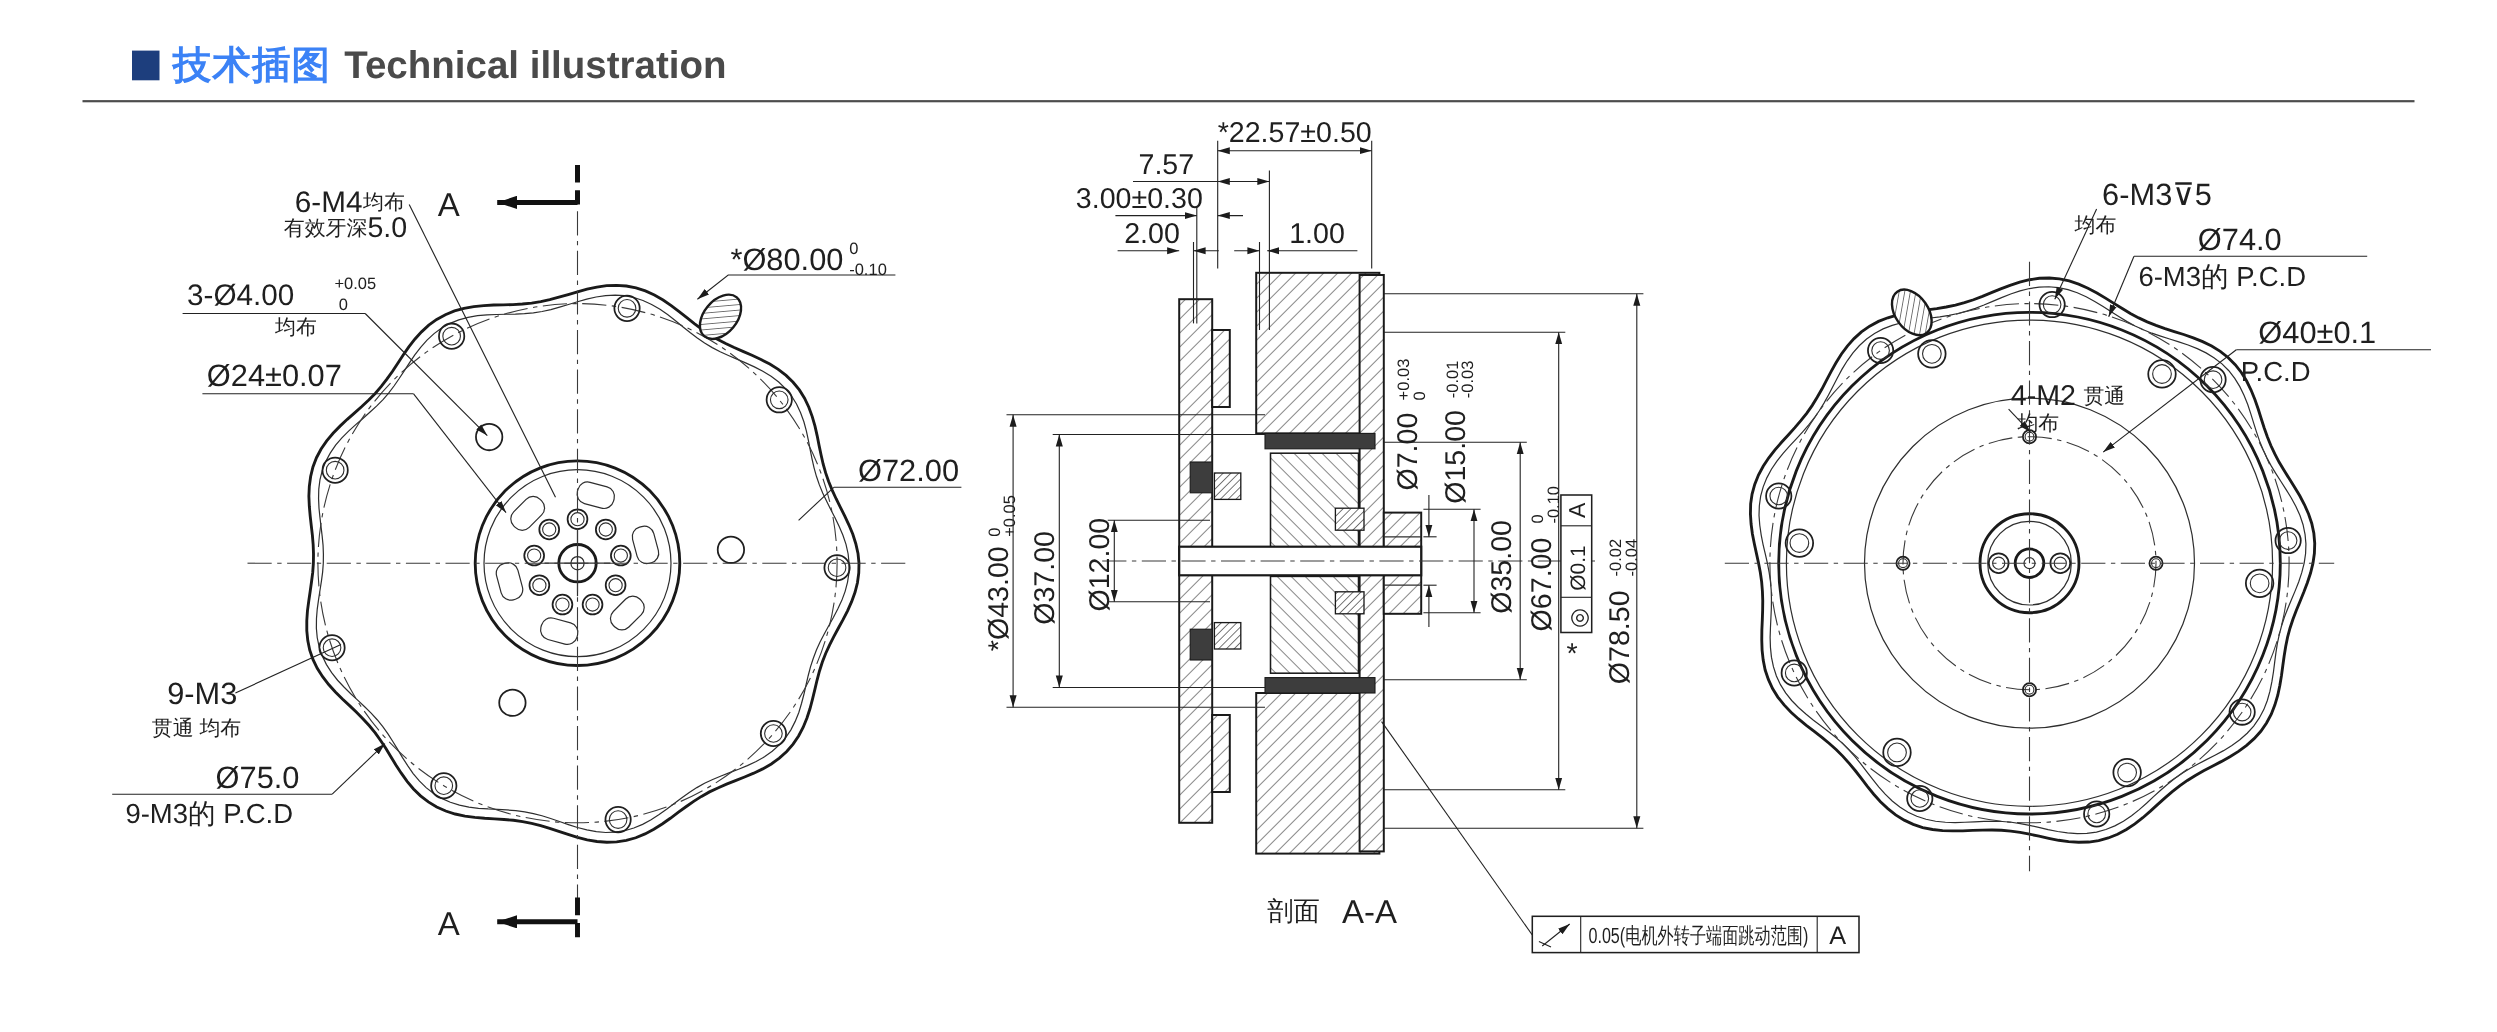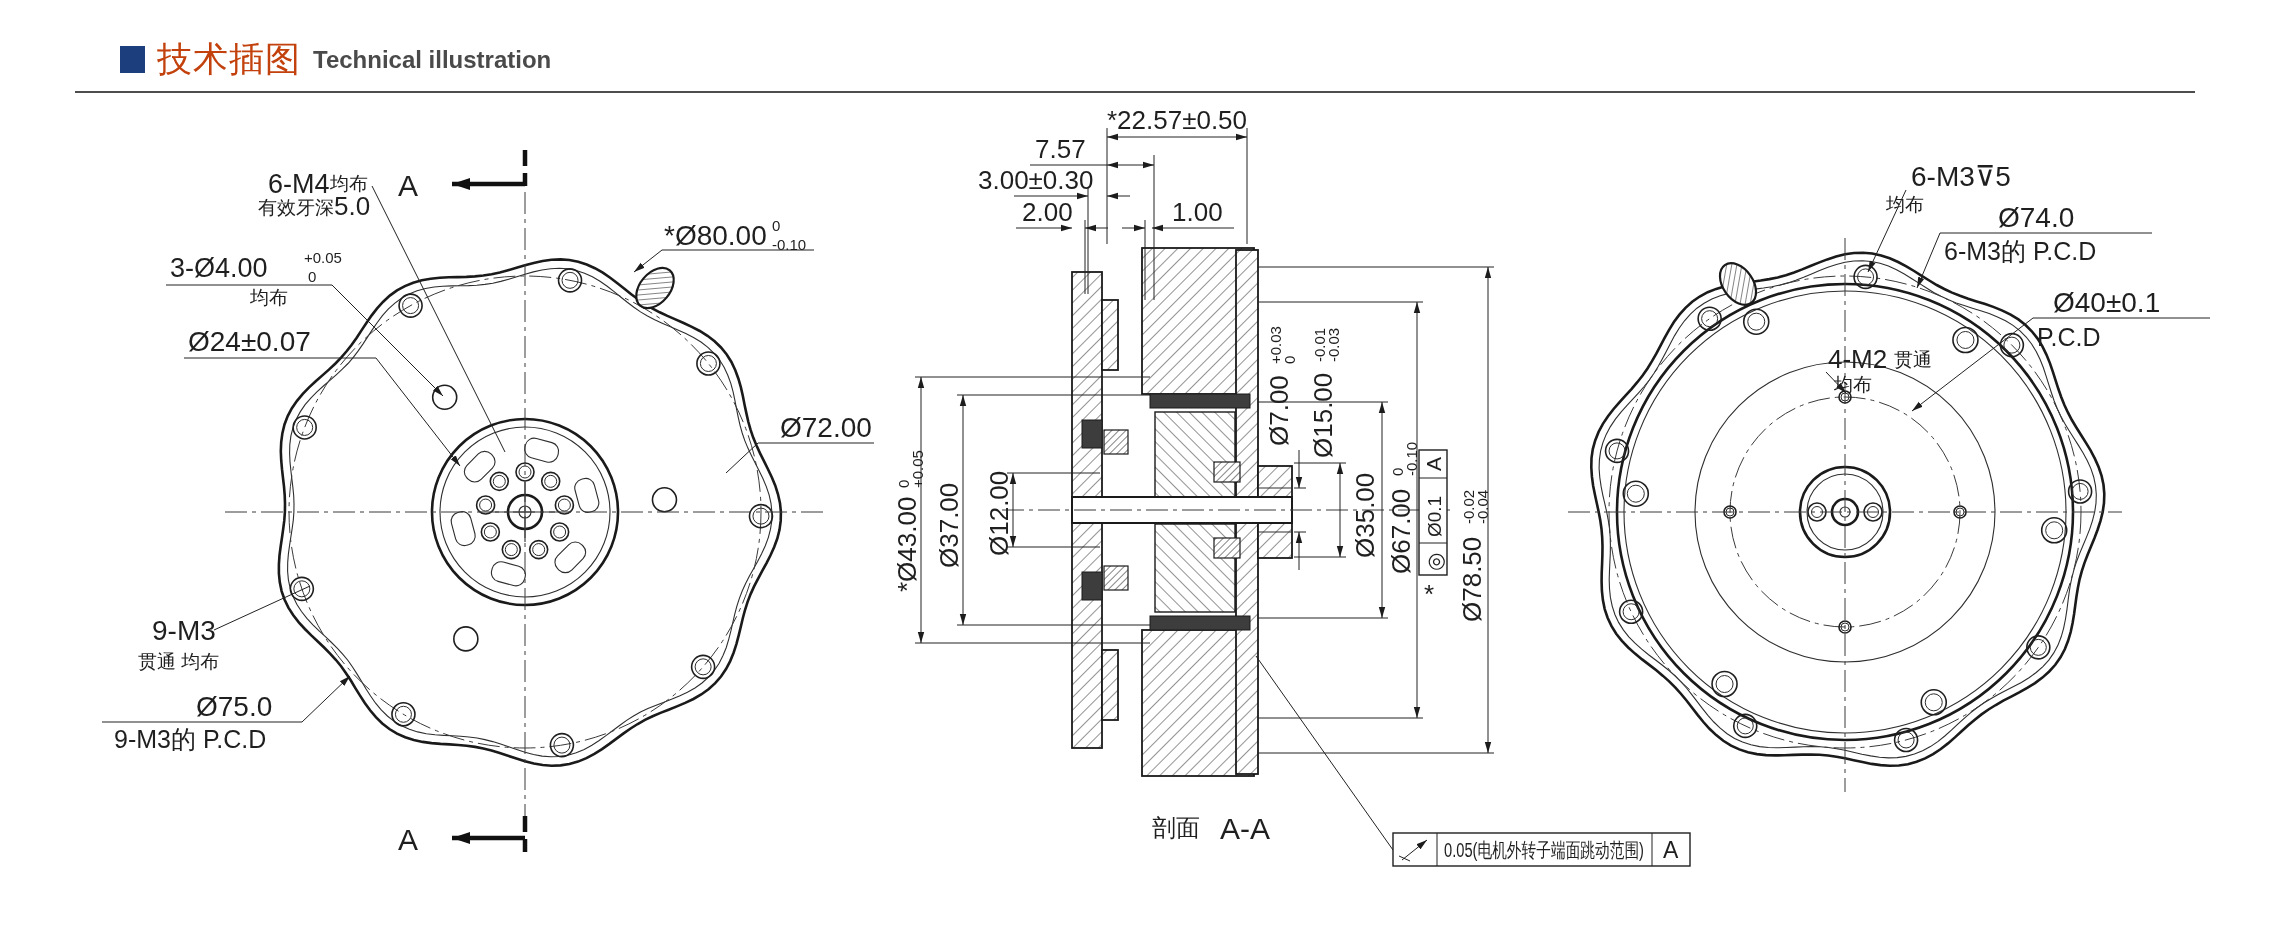--- a/index.html
+++ b/index.html
@@ -1,21 +1,21 @@
 <!DOCTYPE html>
 <html><head>
 <meta charset="utf-8">
 <style>
   html,body{margin:0;padding:0;background:#fff;width:2270px;height:938px;overflow:hidden;
     font-family:"Liberation Sans","DejaVu Sans",sans-serif;}
   .page{position:relative;width:2270px;height:938px;background:#fff;}
   .header{position:absolute;left:120px;top:36px;display:flex;align-items:center;gap:12px;}
   .sq{display:inline-block;width:25px;height:27px;background:#1d3e7d;}
-  .tzh{font-size:35px;font-weight:400;color:#c2410c;letter-spacing:1px;}
-  .ten{font-size:24px;font-weight:600;color:#4a4a4a;}
+  .tzh{font-size:35px;font-weight:700;color:#3b82f6;letter-spacing:1px;}
+  .ten{font-size:35px;font-weight:600;color:#4a4a4a;}
   .rule{position:absolute;left:75px;top:91px;width:2120px;height:0;border-top:2px solid #4d4d4d;}
   svg text{fill:#1f1f1f;}
   .b{fill:none;stroke:#1a1a1a;stroke-width:2.6;}
   .t{fill:none;stroke:#2e2e2e;stroke-width:1.1;}
   .d{fill:none;stroke:#222;stroke-width:1;}
   .cl{fill:none;stroke:#3a3a3a;stroke-width:1;stroke-dasharray:22 5 4 5;}
   .clb{fill:none;stroke:#111;stroke-width:4.5;stroke-dasharray:16 7;}
   .sec{fill:none;stroke:#111;stroke-width:4.5;}
   .h45{fill:url(#h45);stroke:#1a1a1a;stroke-width:1.8;}
   .h135{fill:url(#h135);stroke:#1a1a1a;stroke-width:1.4;}

